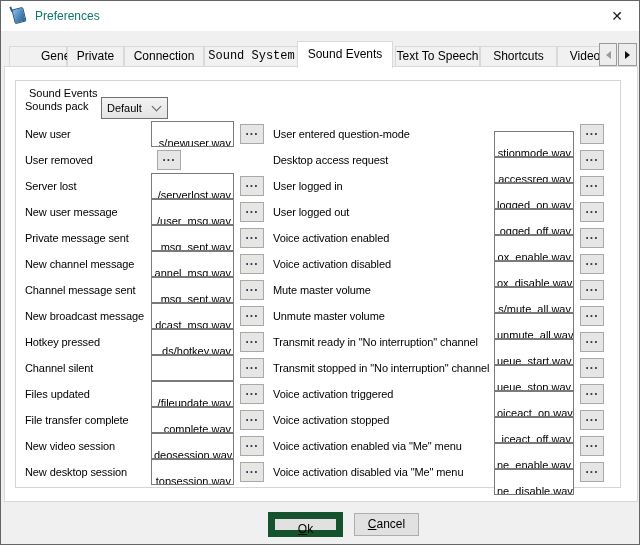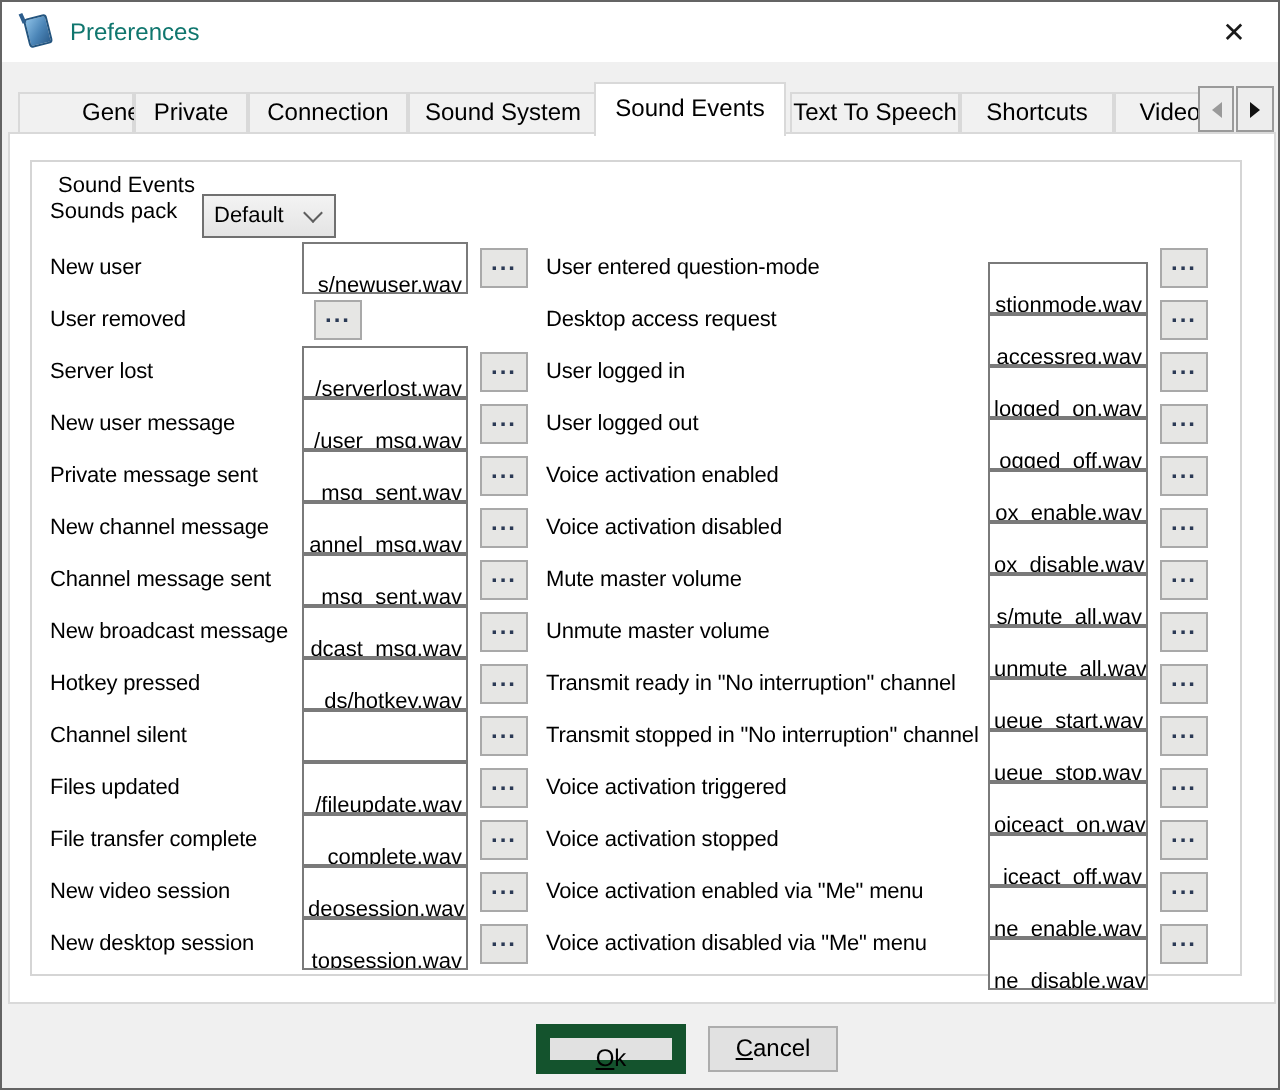--- a/index.html
+++ b/index.html
@@ -77,21 +77,21 @@
 
   <div class="titlebar">
     <span class="app-icon"></span>
     <span class="title-text">Preferences</span>
     <span class="close-btn">✕</span>
   </div>
 
   <div class="tab" style="left:8px;   width:58px;padding-left:31px;">General</div>
   <div class="tab" style="left:66px;  width:57px;">Private</div>
   <div class="tab" style="left:123px; width:80px;">Connection</div>
-  <div class="tab" style="left:203px; width:95px;">Sound System</div>
+  <div class="tab" style="left:203px; width:95px;font-family:Liberation Mono, monospace;">Sound System</div>
   <div class="tab active" style="left:296px; width:96px;">Sound Events</div>
   <div class="tab" style="left:394px; width:85px;">Text To Speech</div>
   <div class="tab" style="left:479px; width:77px;">Shortcuts</div>
   <div class="tab" style="left:556px; width:56px;">Video</div>
   <div class="tab-scroller" style="left:598px; width:18px;">
     <span class="arrow-left"></span>
   </div>
   <div class="tab-scroller" style="left:617px; width:19px;">
     <span class="arrow-right"></span>
   </div>

